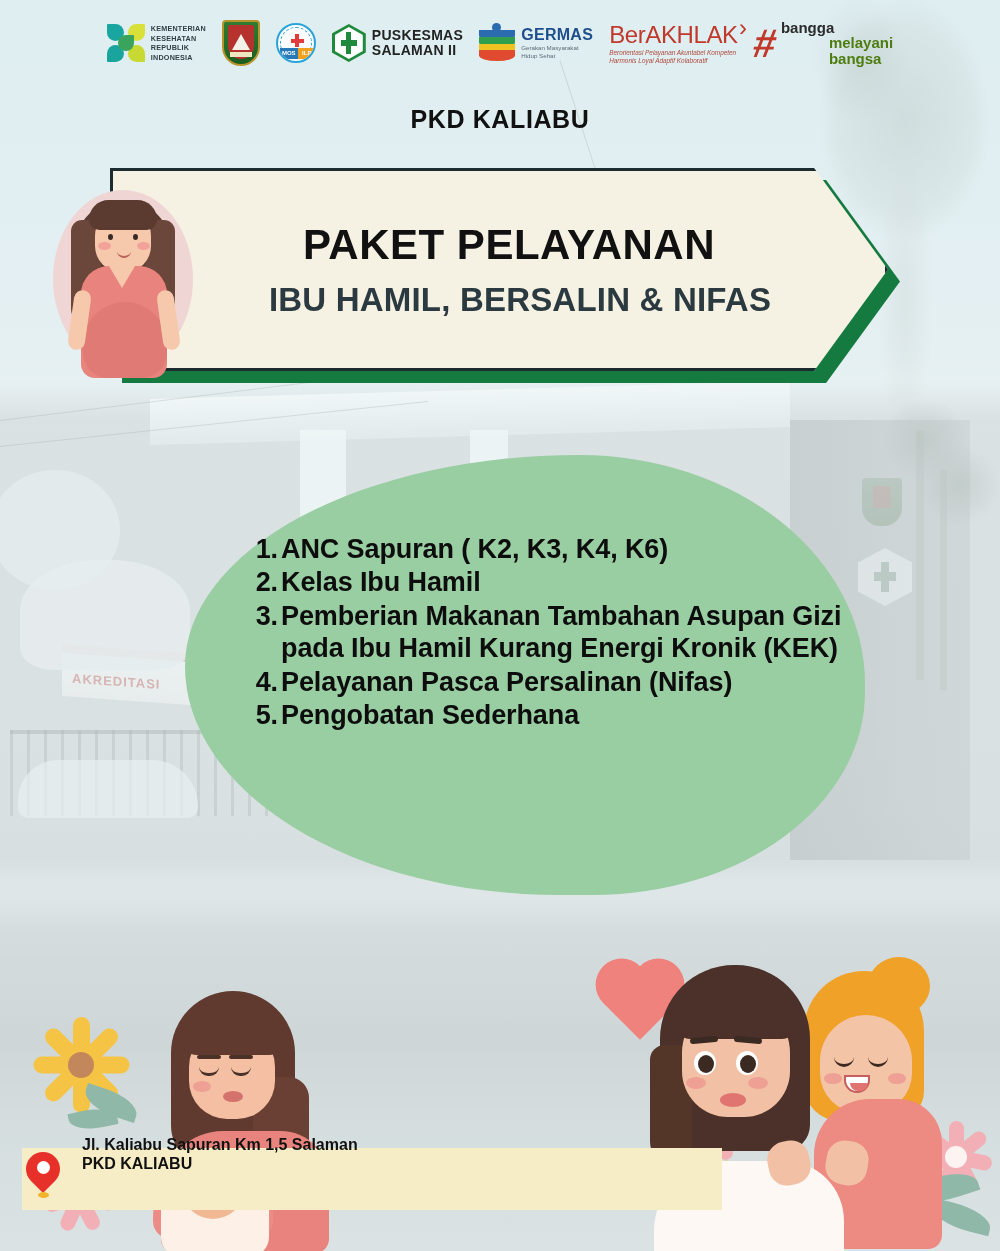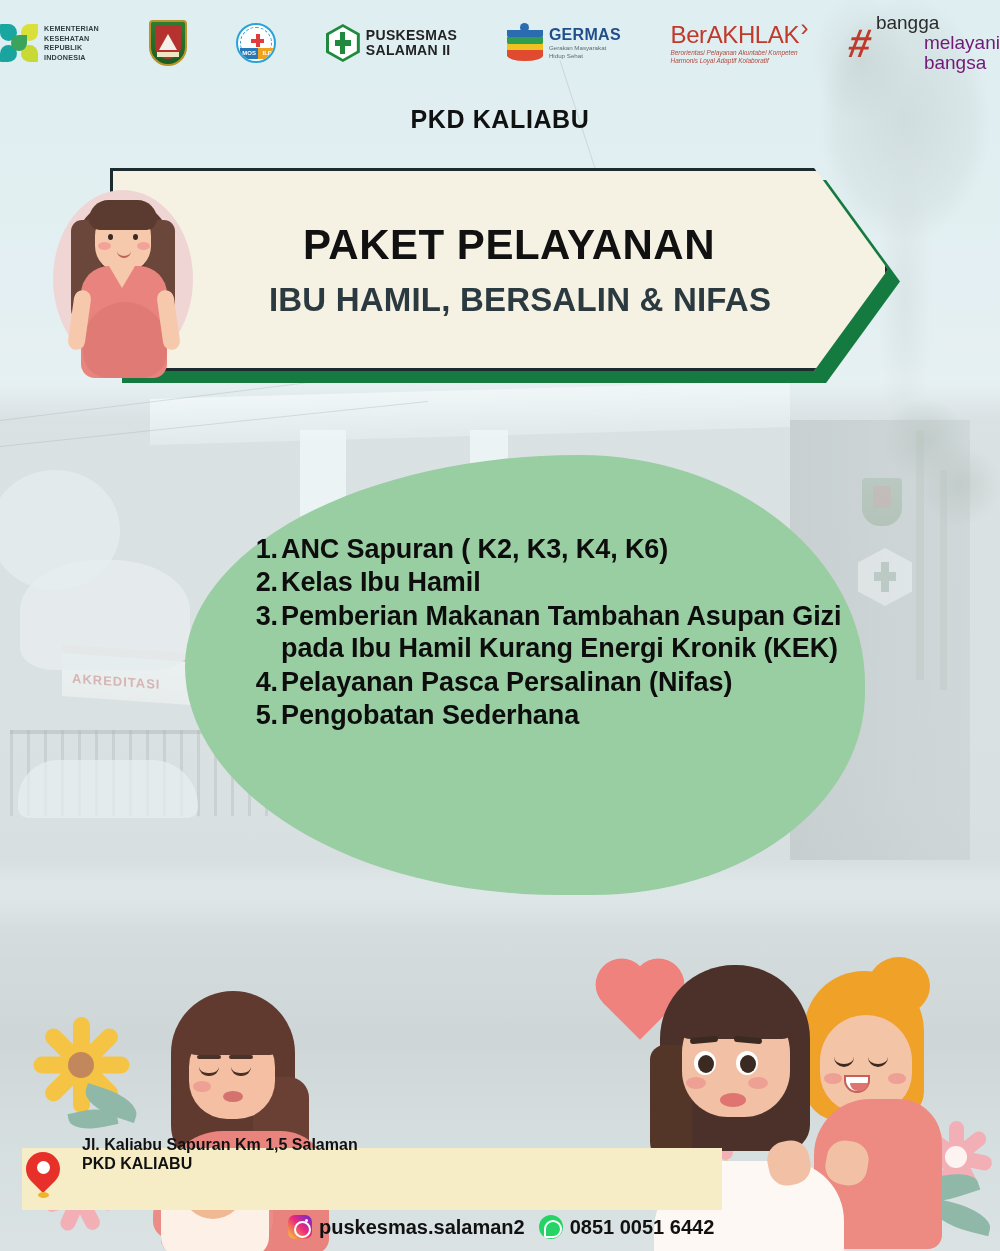--- a/index.html
+++ b/index.html
@@ -70,21 +70,21 @@
   .b-wire { position:absolute; height:1px; background:rgba(120,126,130,.35); transform-origin:left center; }
   .b-palm { position:absolute; background:rgba(150,160,150,.3); }
   .b-palm.p1 { left:916px; top:430px; width:8px; height:250px; }
   .b-palm.p2 { left:940px; top:470px; width:7px; height:220px; }
   .b-palmtop { position:absolute; width:90px; height:80px; border-radius:50%;
     background:radial-gradient(circle,rgba(145,158,148,.5) 0%,rgba(145,158,148,0) 70%); }
   .bg-veil { position:absolute; inset:0; background:rgba(232,242,244,.42); }
 
   
   .logos { position:absolute; left:0; top:8px; width:1000px; height:70px;
-    display:flex; align-items:center; justify-content:space-between; z-index:6; }
+    display:flex; align-items:center; justify-content:center; gap:16px; z-index:6; }
   .logo { display:flex; align-items:center; gap:6px; }
 
   .kemkes-mark { width:38px; height:38px; position:relative; }
   .kemkes-mark i { position:absolute; width:17px; height:17px; border-radius:17px 2px 17px 17px; }
   .kemkes-mark i.a { left:0; top:0; background:#1aa6a0; transform:rotate(-90deg); }
   .kemkes-mark i.b { right:0; top:0; background:#d9e03a; transform:rotate(0deg); }
   .kemkes-mark i.c { left:0; bottom:0; background:#19a59e; transform:rotate(180deg); }
   .kemkes-mark i.d { right:0; bottom:0; background:#c9d934; transform:rotate(90deg); }
   .kemkes-mark u { position:absolute; left:11px; top:11px; width:16px; height:16px;
     background:#3aa45c; border-radius:50% 0 50% 50%; }
@@ -131,23 +131,23 @@
   .germas-mark .arc.a4 { top:27px; background:#e04a2f; }
   .germas-txt .g-main { font-size:16px; font-weight:800; color:#1f4e8c; letter-spacing:.3px; }
   .germas-txt .g-sub { font-size:6.2px; color:#5d6b74; line-height:1.28; }
 
   .akhlak-txt .a-main { font-size:24px; font-weight:400; color:#c0392b; letter-spacing:-.4px; position:relative; }
   .akhlak-txt .a-main .tick { position:absolute; right:-9px; top:-7px; font-size:24px; color:#c0392b; }
   .akhlak-txt .a-sub { font-size:6.4px; line-height:1.32; color:#b0483c; font-style:italic; white-space:nowrap; }
 
   .bangga { display:flex; align-items:center; gap:5px; }
   .bangga .hash { font-size:40px; font-weight:800; color:#c0392b; line-height:.8; transform:skewX(-10deg); }
-  .bangga .words { font-size:19px; font-weight:400; line-height:1.04; }
+  .bangga .words { font-size:15px; font-weight:700; line-height:1.04; }
   .bangga .words .w1 { color:#2b2b2b; }
-  .bangga .words .w2,.bangga .words .w3 { color:#701a75;padding-left:48px; }
+  .bangga .words .w2,.bangga .words .w3 { color:#4d7c0f;padding-left:48px; }
 
   
   .page-title { position:absolute; top:105px; left:0; width:1000px; text-align:center;
     font-size:25px; font-weight:800; letter-spacing:.6px; color:#111; z-index:6; }
 
   
   .hero { position:absolute; left:110px; top:168px; width:790px; height:215px; z-index:5; }
   .hero-shadow { position:absolute; left:12px; top:12px; width:778px; height:203px;
     background:#157a3f;
     clip-path:polygon(0 0, 90.5% 0, 100% 50%, 90.5% 100%, 0 100%, 0 0); }
@@ -618,24 +618,14 @@
 
   <div class="footbar"></div>
   <div class="pin">
     <div class="b"></div>
       <div class="h"></div>
       <div class="s"></div>
   </div>
   <div class="foot-name">PKD KALIABU</div>
   <div class="foot-addr">Jl.  Kaliabu Sapuran Km 1,5 Salaman</div>
 
-  <div class="social">
-    <div class="soc-item">
-      <span class="ig-icon"></span>
-      <span>puskesmas.salaman2</span>
-    </div>
-    <div class="soc-item">
-      <span class="wa-icon"></span>
-      <span>0851 0051 6442</span>
-    </div>
-  </div>
 
 </div>
 
 </body></html>

